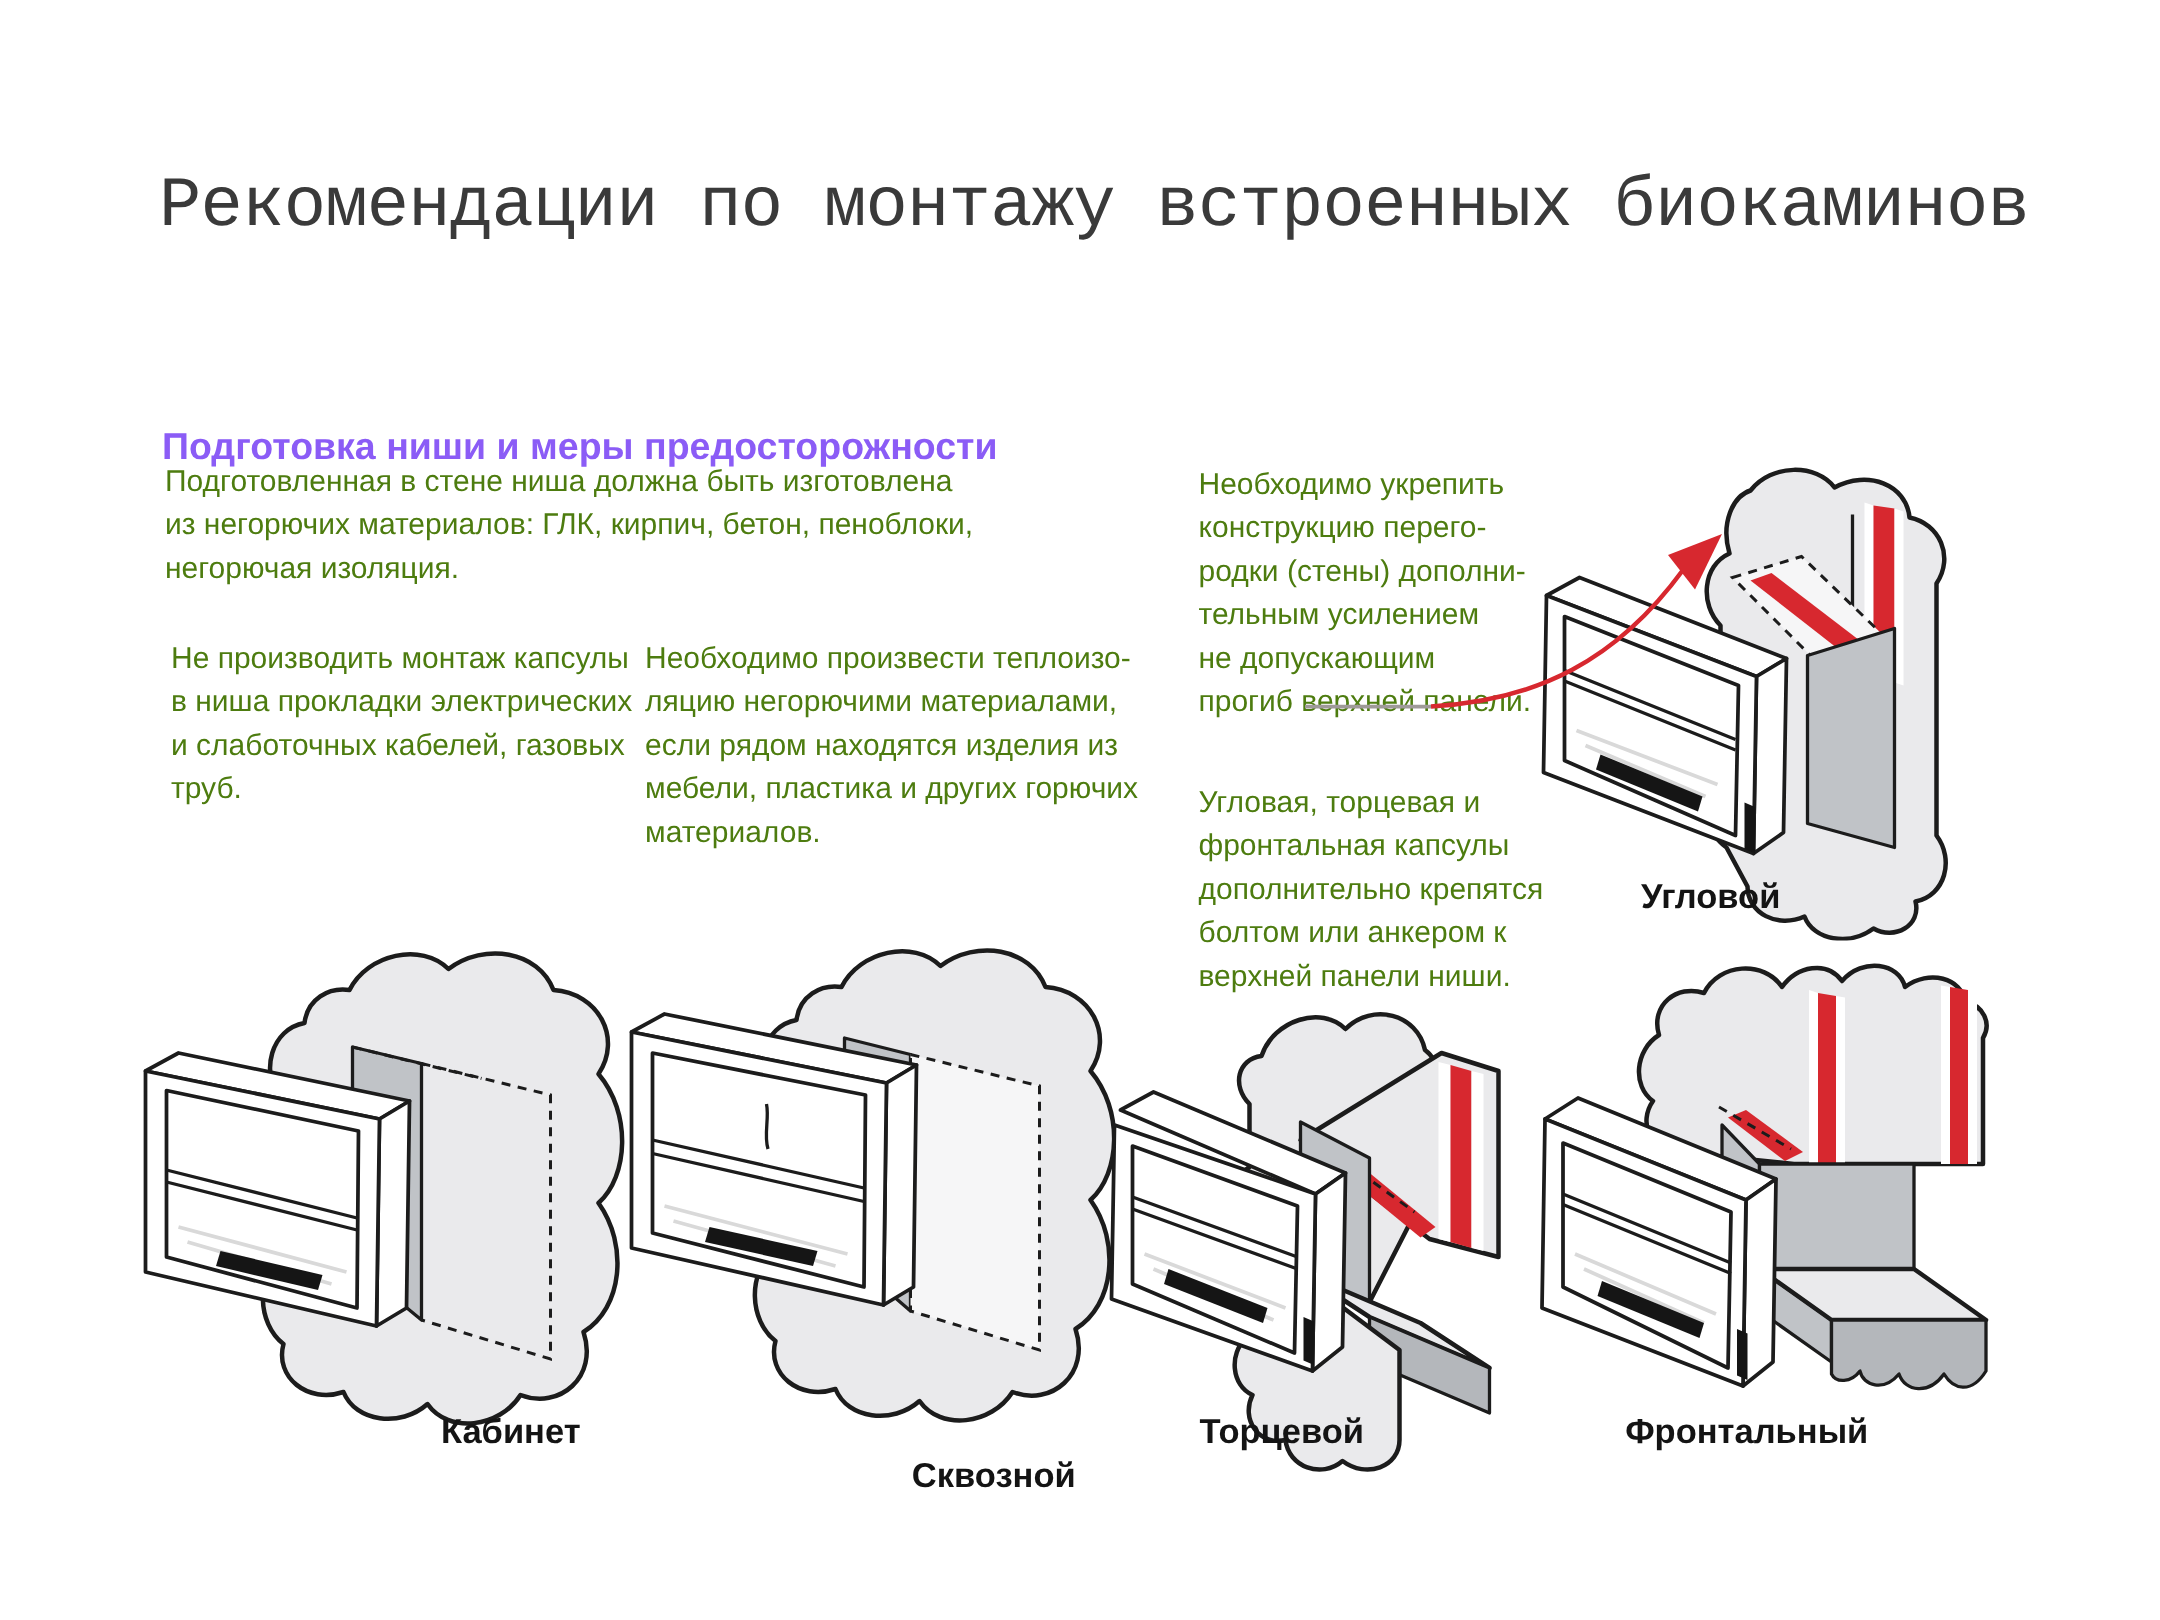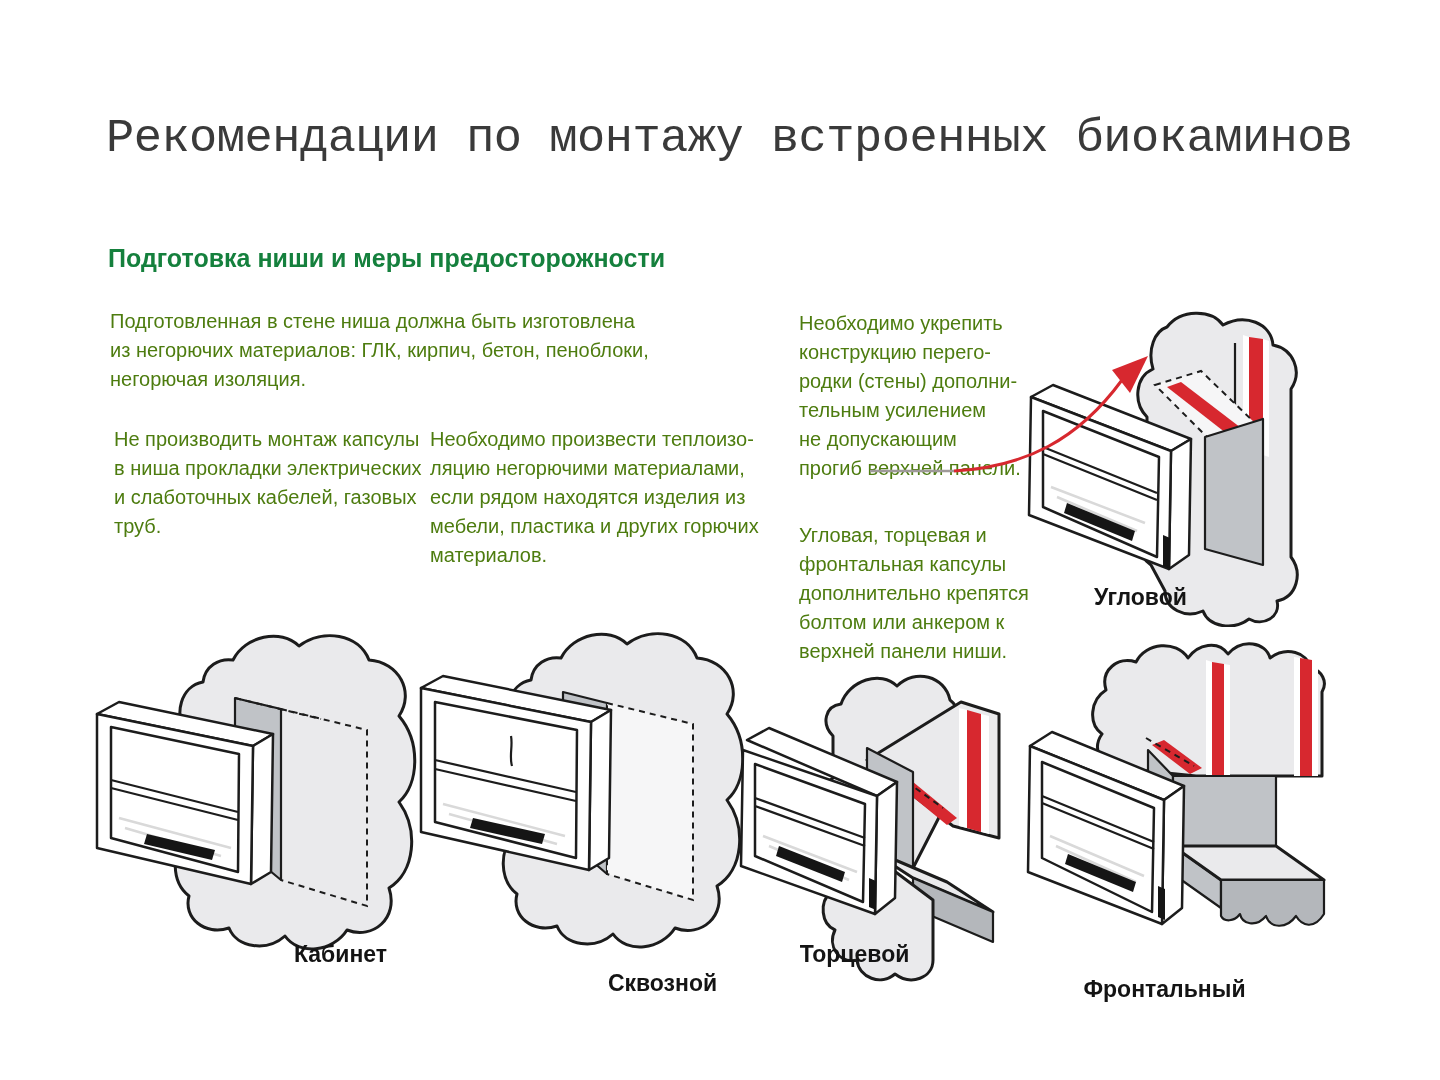--- a/index.html
+++ b/index.html
@@ -1,20 +1,20 @@
 <!DOCTYPE html>
 <html><head>
 <meta charset="utf-8">
 <style>
   html,body{margin:0;padding:0;background:#ffffff;}
   body{width:1440px;height:1080px;position:relative;overflow:hidden;
        font-family:"Liberation Sans","DejaVu Sans",sans-serif;color:#3d3d3d;}
   .abs{position:absolute;}
   .page-title{font-size:47px;font-weight:300;color:#3a3a3a;letter-spacing:-0.5px;white-space:nowrap;}
-  .section-heading{font-size:25px;font-weight:bold;color:#15803d;}
+  .section-heading{font-size:25px;font-weight:bold;color:#8b5cf6;margin-top:40px;}
   .note{font-size:20px;line-height:29px;color:#4d7c0f;white-space:pre-line;}
   .dlabel{font-size:23px;font-weight:bold;color:#141414;text-align:center;}
   
   .wall{fill:#eaeaec;stroke:#1c1c1c;stroke-width:3;stroke-linejoin:round;}
   .face{fill:#ffffff;stroke:#1c1c1c;stroke-width:2.5;stroke-linejoin:round;}
   .shade{fill:#c0c3c7;stroke:#1c1c1c;stroke-width:2.2;stroke-linejoin:round;}
   .shade2{fill:#b4b7bb;stroke:#1c1c1c;stroke-width:2.2;stroke-linejoin:round;}
   .ln{stroke:#1c1c1c;stroke-width:2.2;fill:none;}
   .dash{stroke:#1c1c1c;stroke-width:2;fill:none;stroke-dasharray:6 5;}
   .faint{stroke:#d9d9d9;stroke-width:2.5;fill:none;}
@@ -212,13 +212,13 @@
     <polygon class="face" points="12,118 34,104 166,158 146,172"></polygon>
     <polygon class="face" points="146,172 166,158 164,280 144,296"></polygon>
     <polygon class="face" points="12,118 146,172 144,296 10,244"></polygon>
     <polygon class="face" points="24,134 136,180 134,284 24,230"></polygon>
     <path class="ln" d="M 24 168 L 136 214 M 24 175 L 136 221"></path>
     <path class="faint" d="M 32 208 L 126 248 M 38 218 L 118 254"></path>
     <polygon class="dark" points="50,226 118,254 115,264 47,236"></polygon>
     <polygon class="dark" points="140,258 147,261 147,292 140,289"></polygon>
   </g>
 </svg>
-<div class="abs dlabel" style="left:1062px;top:941px;width:205px;margin-top:35px;">Фронтальный</div>
+<div class="abs dlabel" style="left:1062px;top:941px;width:205px;">Фронтальный</div>
 
 </body></html>

